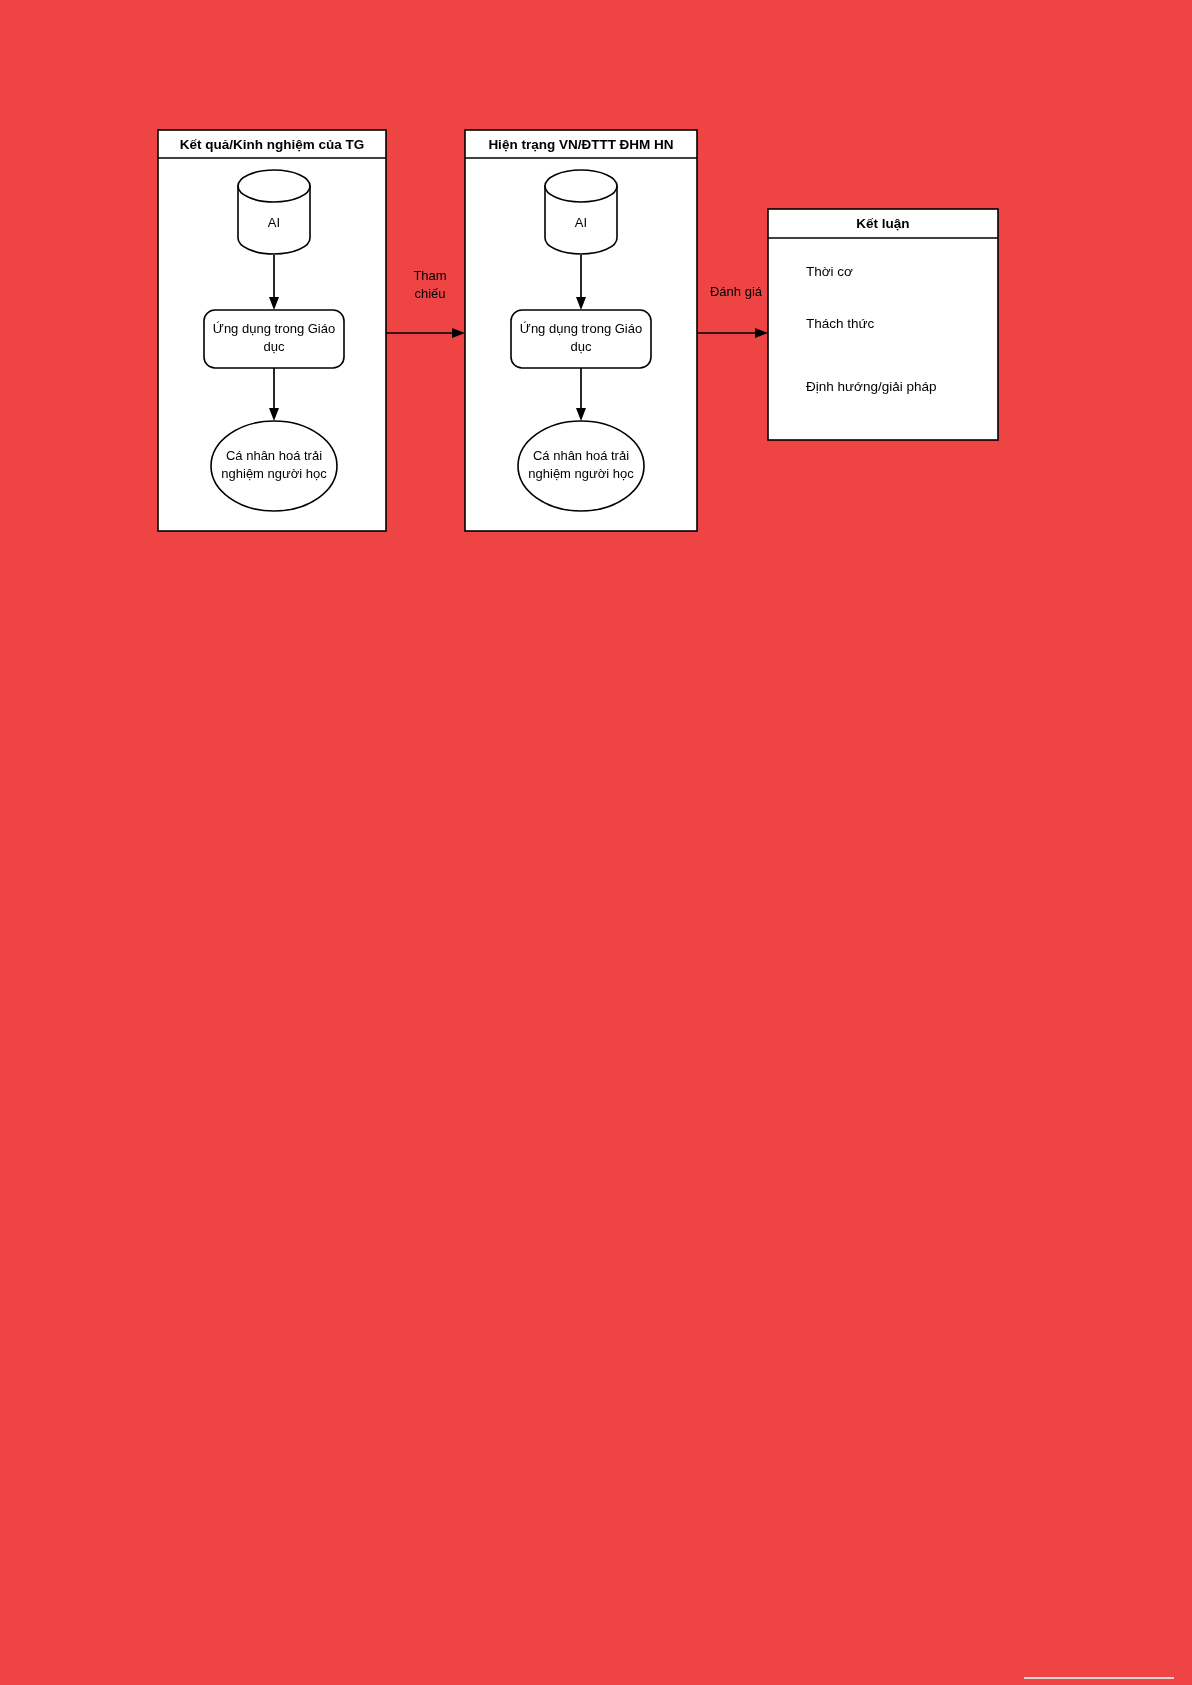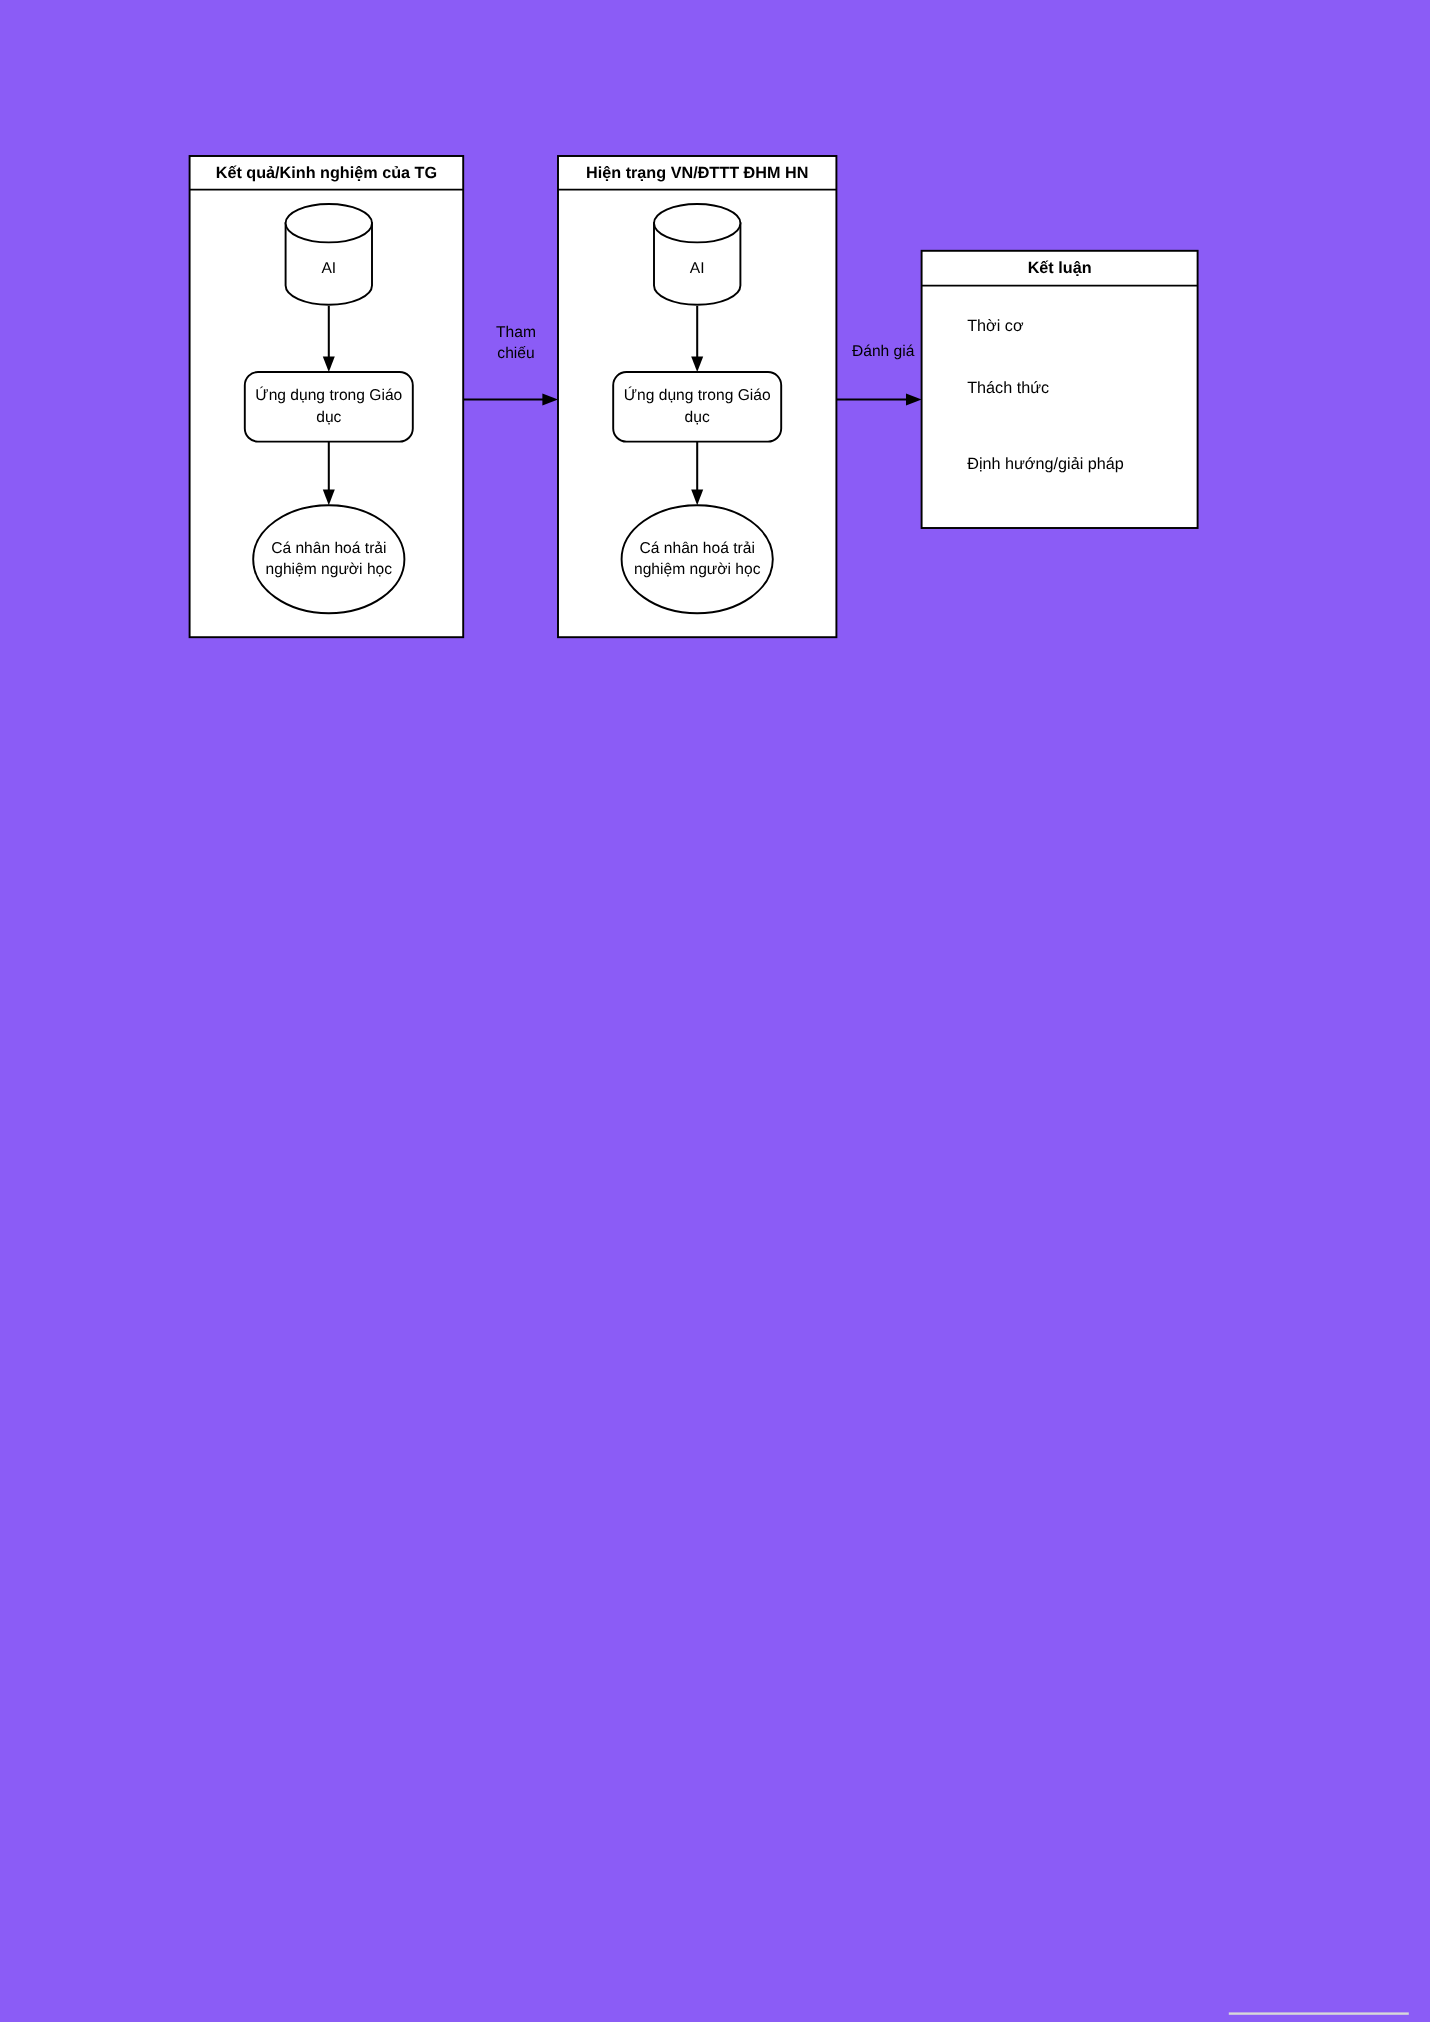--- a/index.html
+++ b/index.html
@@ -9,21 +9,21 @@
     background: #ffffff;
   }
   body {
     font-family: "Liberation Sans", sans-serif;
     color: #000000;
   }
   #page {
     position: relative;
     width: 1192px;
     height: 1685px;
-    background: #8b5cf6;
+    background: #ef4444;
     overflow: hidden;
   }
   #diagram-svg {
     position: absolute;
     left: 0;
     top: 0;
     width: 1192px;
     height: 1685px;
   }
   .shape-fill-white {

